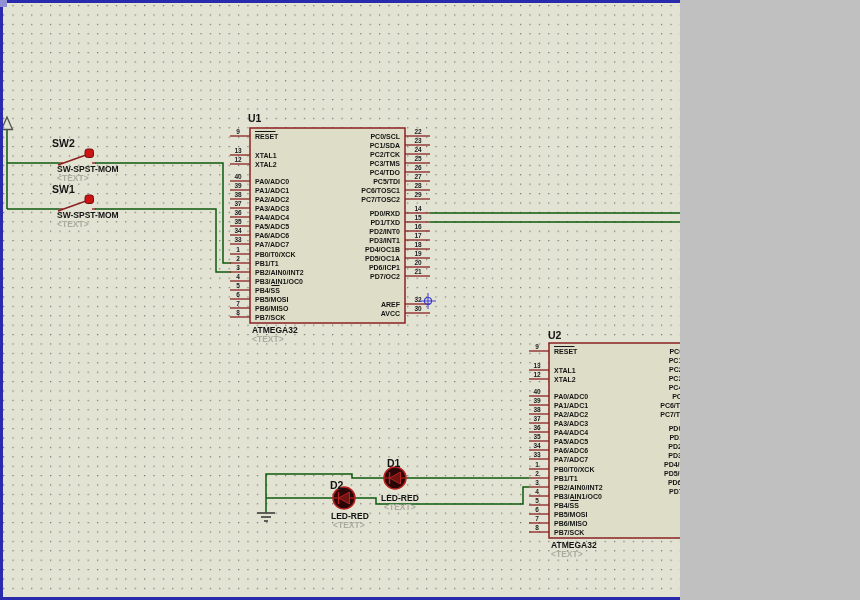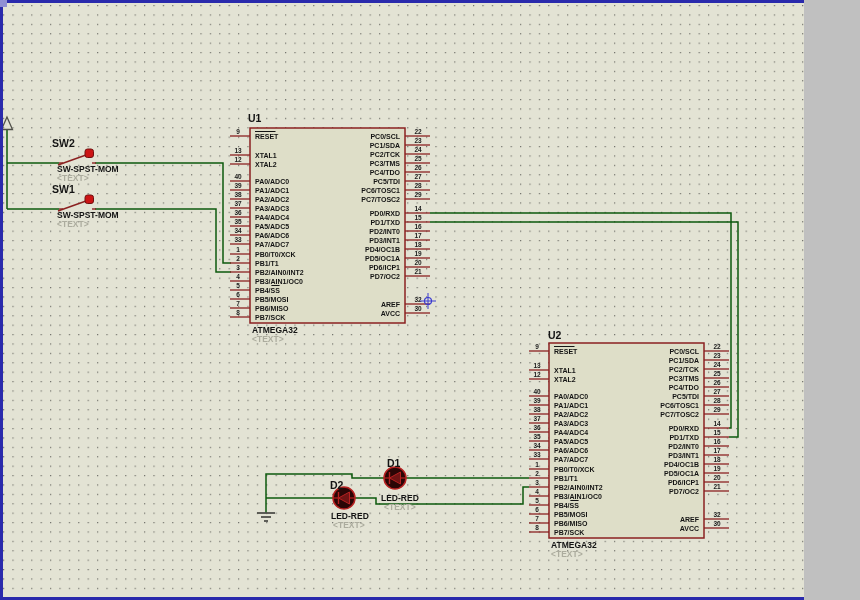--- a/index.html
+++ b/index.html
@@ -1,17 +1,17 @@
 <!DOCTYPE html>
 <html><head>
 <meta charset="utf-8">
 <title>Schematic</title>
 <style>
   html,body{margin:0;padding:0;background:#c0c0c0;}
-  #stage{width:804px;height:600px;position:relative;overflow:hidden;}
+  #stage{width:680px;height:600px;position:relative;overflow:hidden;}
   svg{display:block;}
   text{font-family:"Liberation Sans","DejaVu Sans",sans-serif;}
   .ref{font-size:10.5px;font-weight:bold;fill:#141414;}
   .val{font-size:8.5px;font-weight:bold;fill:#141414;}
   .ph{font-size:8.5px;font-weight:bold;fill:#ACAC9E;}
   .pin-name{font-size:7px;font-weight:bold;fill:#141414;}
   .pin-num{font-size:6.5px;font-weight:bold;fill:#1c1c1c;}
 </style>
 </head>
 <body>

